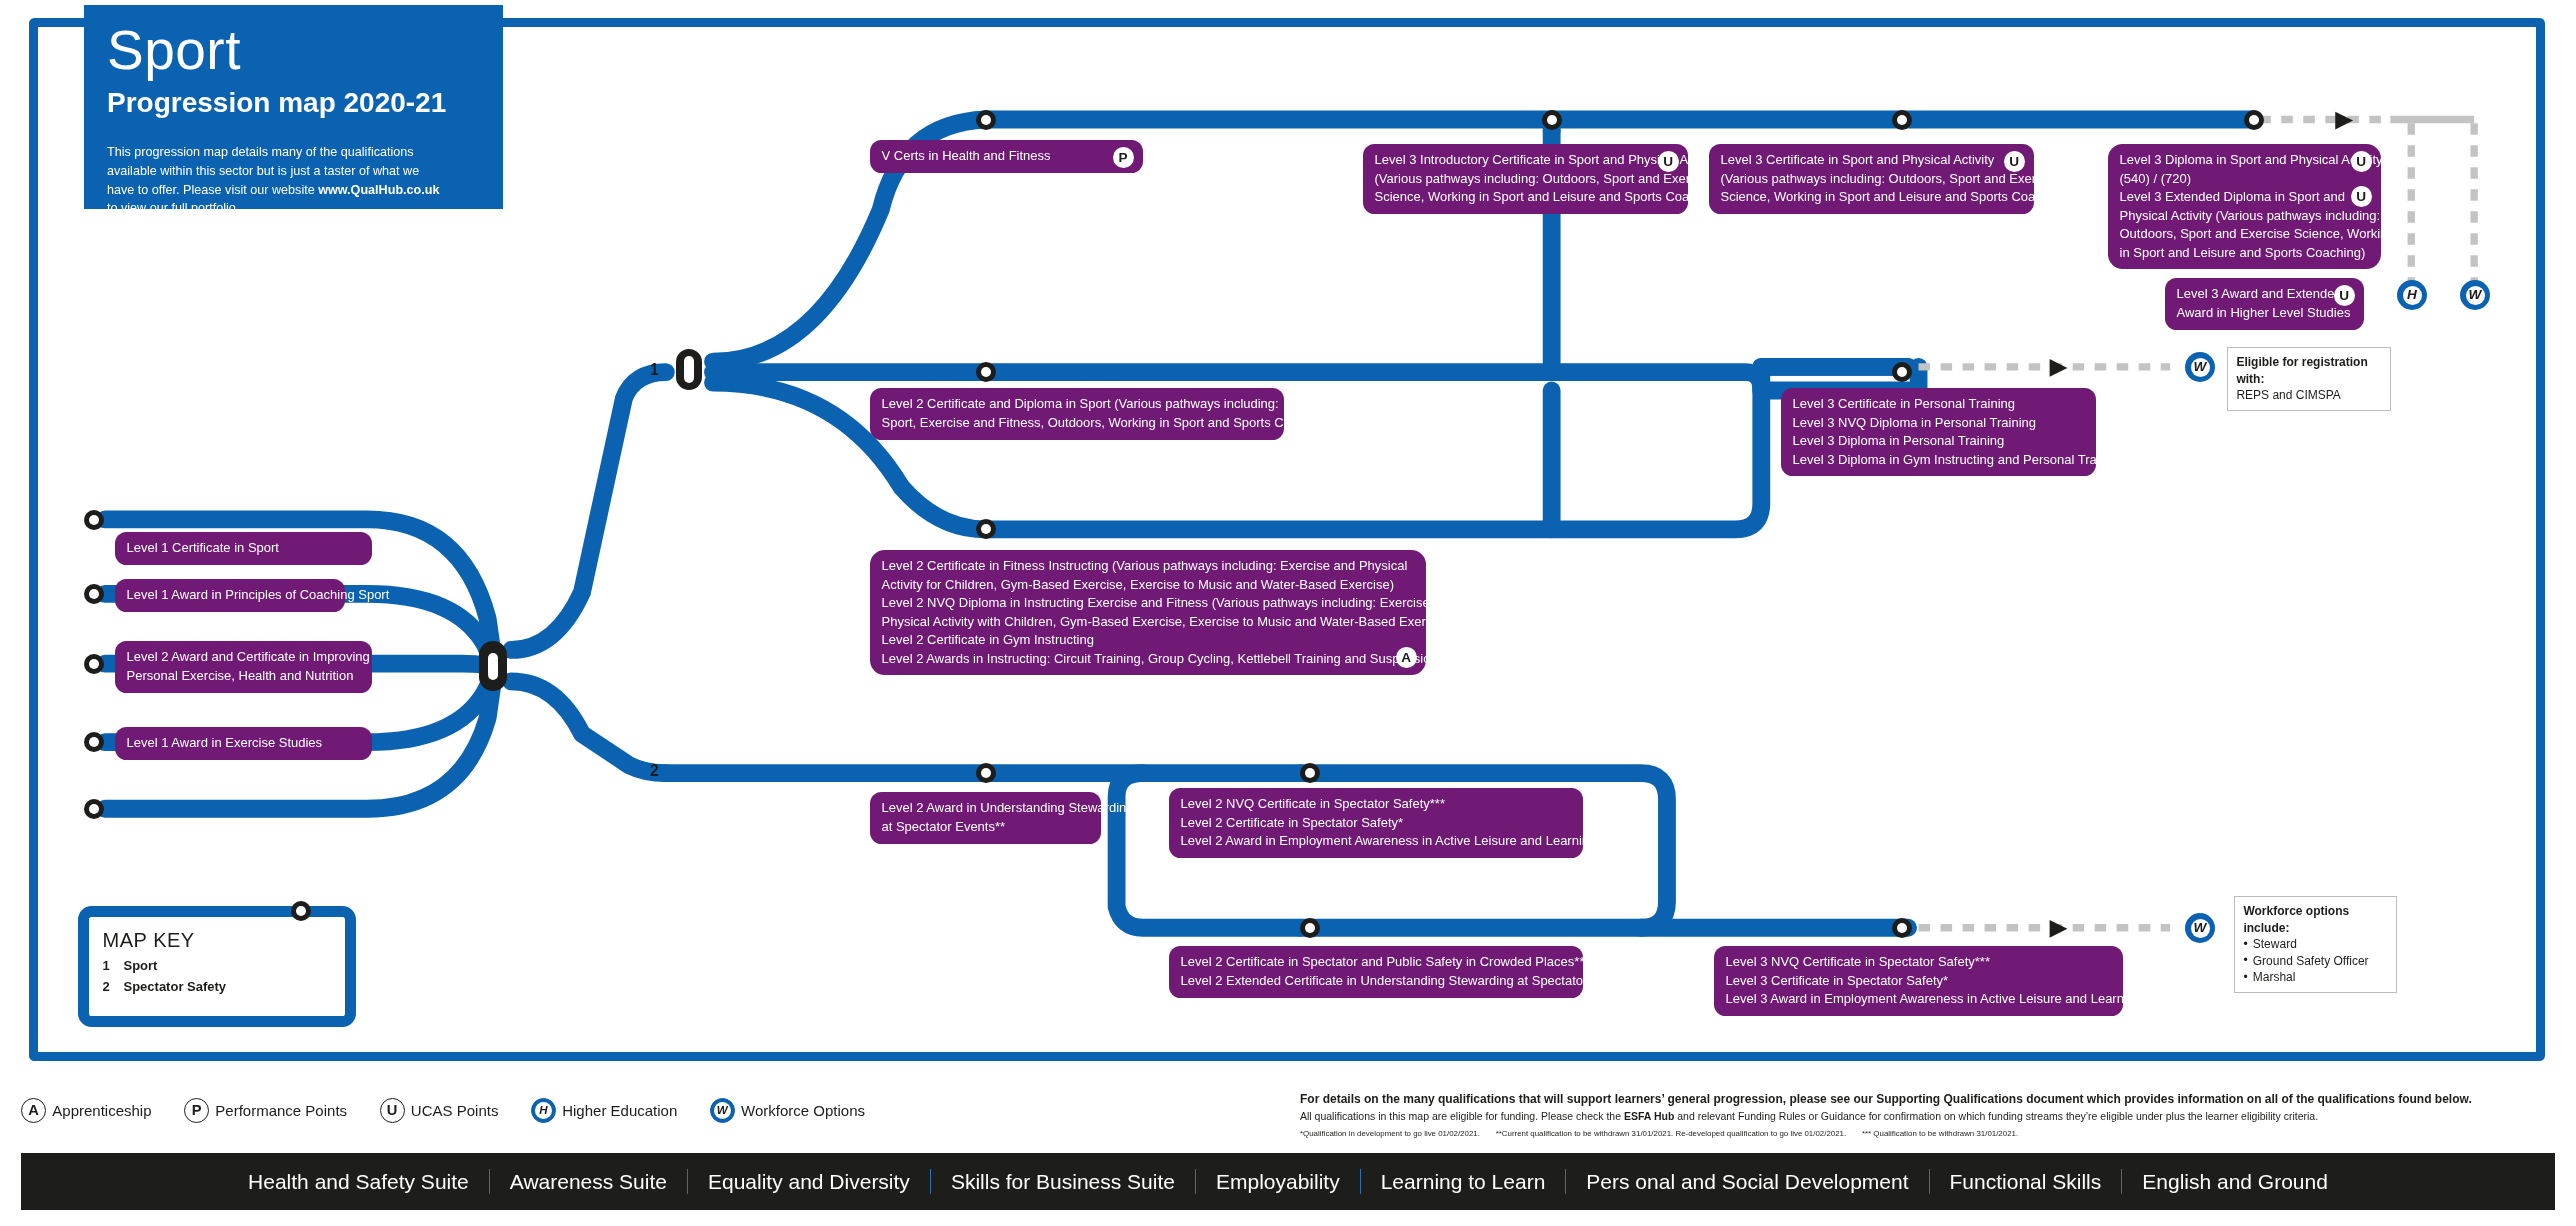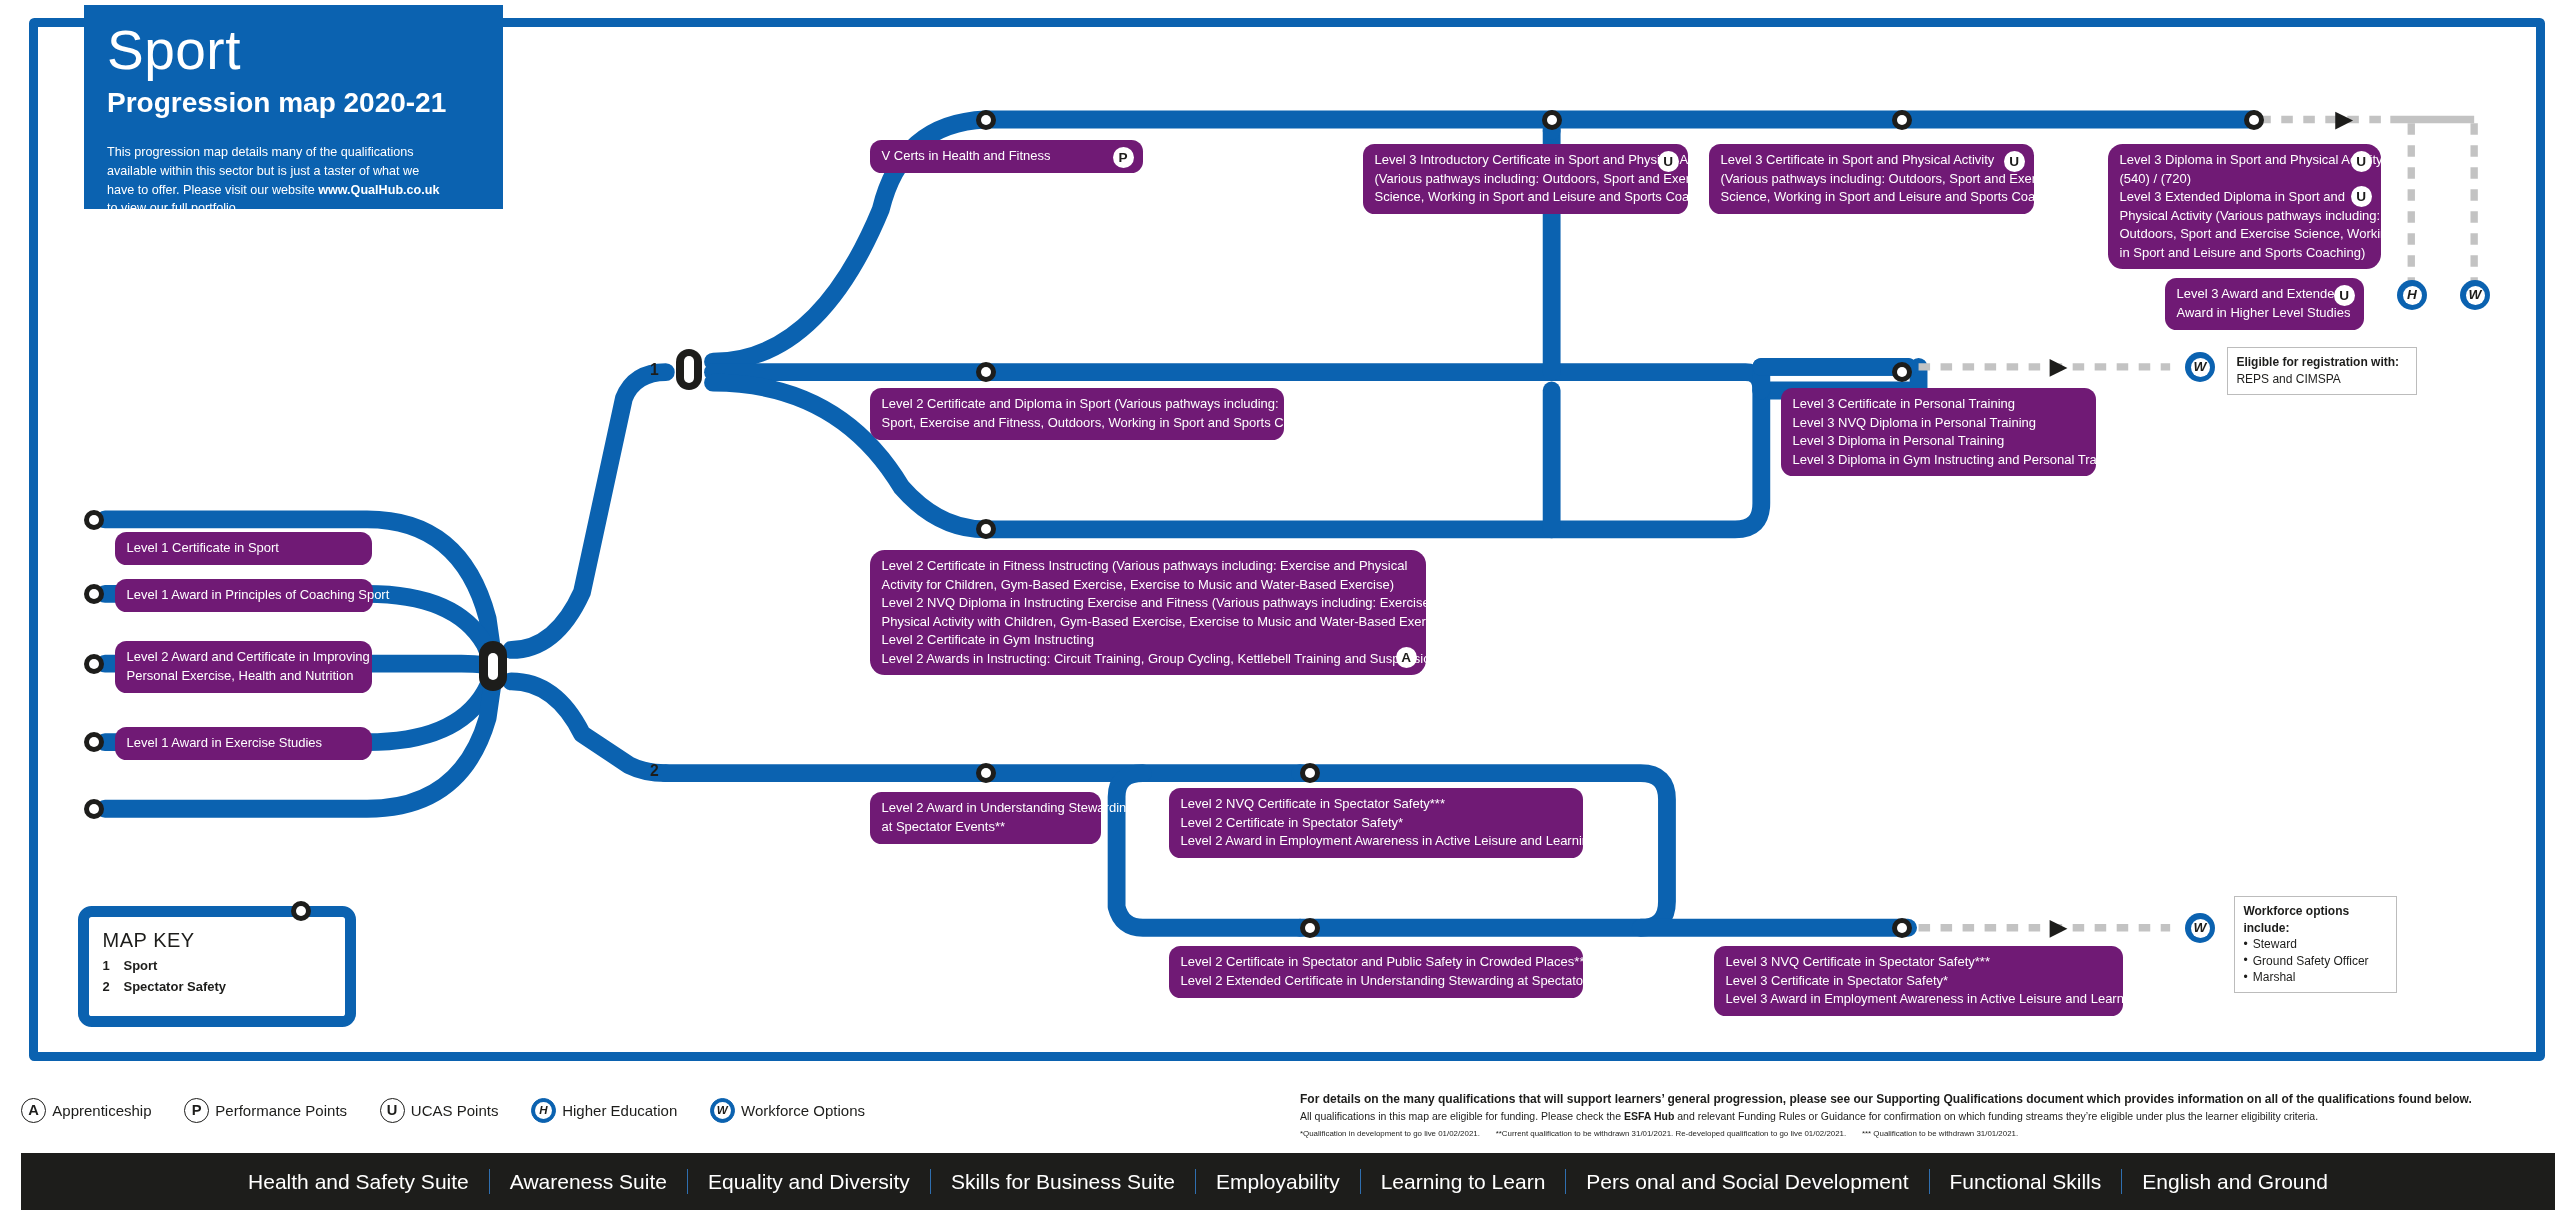--- a/index.html
+++ b/index.html
@@ -207,21 +207,21 @@
   <div class="station" style="left:84px;top:510px;">
       <i></i>
     </div>
   <div class="pill" style="left:115px;top:504px;width:257px;margin-top:28px;">
     <span class="ln">Level 1 Certificate in Sport</span>
   </div>
 
   <div class="station" style="left:84px;top:584px;">
       <i></i>
     </div>
-  <div class="pill" style="left:115px;top:579px;width:258px;text-align:center;">
+  <div class="pill" style="left:115px;top:579px;width:230px;text-align:center;">
     <span class="ln">Level 1 Award in Principles of Coaching Sport</span>
   </div>
 
   <div class="station" style="left:84px;top:654px;">
       <i></i>
     </div>
   <div class="pill" style="left:115px;top:641px;width:257px;">
     <span class="ln">Level 2 Award and Certificate in Improving</span>
     <span class="ln">Personal Exercise, Health and Nutrition</span>
   </div>
@@ -316,21 +316,21 @@
   <div class="pill" style="left:1781px;top:388px;width:315px;">
     <span class="ln">Level 3 Certificate in Personal Training</span>
     <span class="ln">Level 3 NVQ Diploma in Personal Training</span>
     <span class="ln">Level 3 Diploma in Personal Training</span>
     <span class="ln">Level 3 Diploma in Gym Instructing and Personal Training</span>
   </div>
 
   <div class="circ-blue" style="left:2185px;top:352px;">
       <i>W</i>
     </div>
-  <div class="note" style="left:2227px;top:347px;width:190px;">
+  <div class="note" style="left:2227px;top:347px;width:164px;">
     <b>Eligible for registration with:</b>
     <span>REPS and CIMSPA</span>
   </div>
 
   <div class="station" style="left:976px;top:519px;">
       <i></i>
     </div>
   <div class="pill big" style="left:870px;top:550px;width:556px;">
     <span class="ln">Level 2 Certificate in Fitness Instructing (Various pathways including: Exercise and Physical</span>
     <span class="ln">Activity for Children, Gym-Based Exercise, Exercise to Music and Water-Based Exercise)</span>

